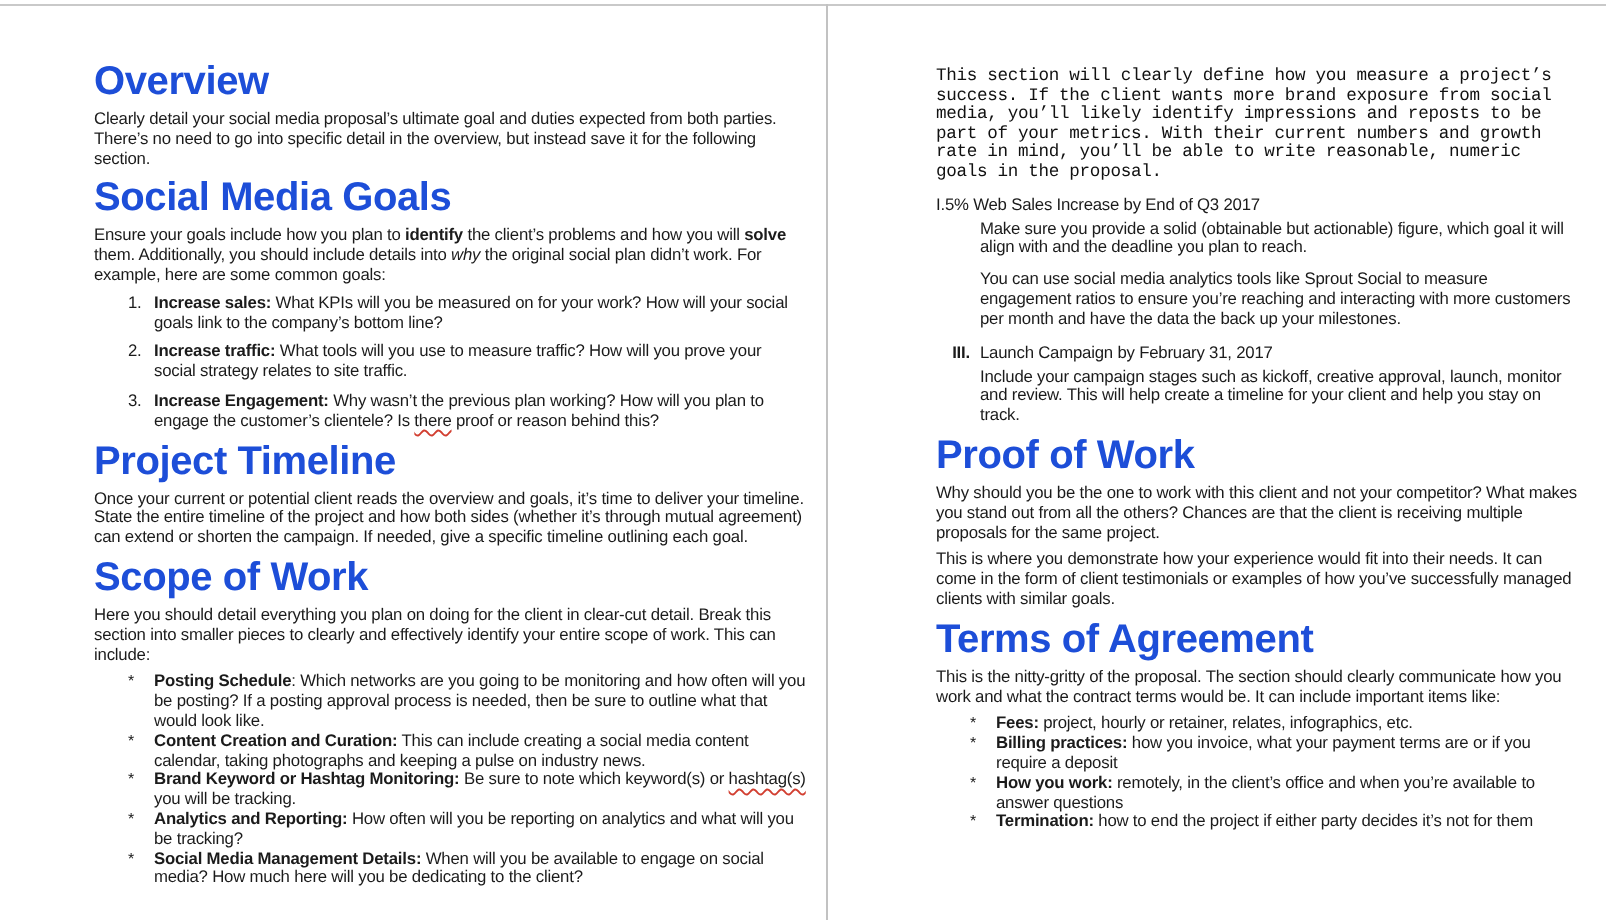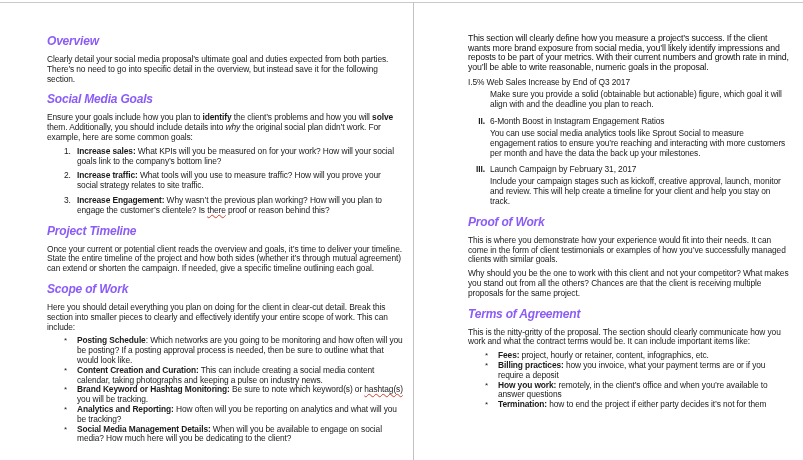--- a/index.html
+++ b/index.html
@@ -7,27 +7,27 @@
     width:803px;height:460px;position:relative;background:#ffffff;
     font-family:"Liberation Sans",sans-serif;color:#1b1b1b;overflow:hidden;
   }
   .top-border{position:absolute;left:0;top:2px;width:803px;height:1px;background:#c9c9c9;}
   .page-divider{position:absolute;left:413px;top:2px;width:1px;height:458px;background:#c2c2c2;}
   .page{position:absolute;top:3px;bottom:0;box-sizing:border-box;overflow:hidden;}
   .page-left{left:0;width:413px;padding:30px 10px 4px 47px;}
   .page-right{left:414px;width:389px;padding:31px 12px 4px 54px;}
 
   .h2{
-    font-size:12px;line-height:17px;font-weight:700;color:#8b5cf6;
-    margin:7px 0 5px 0;letter-spacing:-0.2px;font-style:italic;
+    font-size:20px;line-height:17px;font-weight:700;color:#1d4ed8;
+    margin:7px 0 5px 0;letter-spacing:-0.2px;
   }
   .h2:first-child{margin-top:0;}
   .para{font-size:8.4px;line-height:9.8px;margin:0 0 4px 0;letter-spacing:-0.1px;}
   .serif{
-    font-family:Liberation Sans, sans-serif;font-size:8.8px;line-height:9.6px;
+    font-family:Liberation Mono, monospace;font-size:8.8px;line-height:9.6px;
     letter-spacing:-0.15px;color:#111;margin-bottom:5px;
   }
   .li{display:flex;font-size:8.4px;line-height:9.8px;letter-spacing:-0.1px;}
   .li.num{margin:0 0 5px 0;}
   .li.bul{margin:0;}
   .li .marker{flex:0 0 13px;margin-left:17px;}
   .li.bul .marker{font-size:8px;}
   .li-text{flex:1;}
 
   .milestone{display:flex;font-size:8.4px;line-height:10px;letter-spacing:-0.1px;margin:1px 0 3px 0;}
@@ -90,38 +90,34 @@
     </div>
     <div class="li bul">
       <span class="marker">*</span>
       <span class="li-text"><span class="b">Social Media Management Details:</span><span> When will you be available to engage on social media? How much here will you be dedicating to the client?</span></span>
     </div>
   </div>
 <div class="page page-right">
     <p class="para serif"><span>This section will clearly define how you measure a project’s success. If the client wants more brand exposure from social media, you’ll likely identify impressions and reposts to be part of your metrics. With their current numbers and growth rate in mind, you’ll be able to write reasonable, numeric goals in the proposal.</span></p>
     <div class="milestone flush"><span class="m-title">I.5% Web Sales Increase by End of Q3 2017</span></div>
     <p class="mbody"><span>Make sure you provide a solid (obtainable but actionable) figure, which goal it will align with and the deadline you plan to reach.</span></p>
-    <div class="milestone">
-      <span class="m-marker">II.</span>
-      <span class="m-title">6-Month Boost in Instagram Engagement Ratios</span>
-    </div>
     <p class="mbody"><span>You can use social media analytics tools like Sprout Social to measure engagement ratios to ensure you’re reaching and interacting with more customers per month and have the data the back up your milestones.</span></p>
     <div class="milestone">
       <span class="m-marker">III.</span>
       <span class="m-title">Launch Campaign by February 31, 2017</span>
     </div>
     <p class="mbody"><span>Include your campaign stages such as kickoff, creative approval, launch, monitor and review. This will help create a timeline for your client and help you stay on track.</span></p>
     <h2 class="h2">Proof of Work</h2>
+    <p class="para"><span>Why should you be the one to work with this client and not your competitor? What makes you stand out from all the others? Chances are that the client is receiving multiple proposals for the same project.</span></p>
     <p class="para"><span>This is where you demonstrate how your experience would fit into their needs. It can come in the form of client testimonials or examples of how you’ve successfully managed clients with similar goals.</span></p>
-    <p class="para"><span>Why should you be the one to work with this client and not your competitor? What makes you stand out from all the others? Chances are that the client is receiving multiple proposals for the same project.</span></p>
     <h2 class="h2">Terms of Agreement</h2>
     <p class="para"><span>This is the nitty-gritty of the proposal. The section should clearly communicate how you work and what the contract terms would be. It can include important items like:</span></p>
     <div class="li bul">
       <span class="marker">*</span>
-      <span class="li-text"><span class="b">Fees:</span><span> project, hourly or retainer, content, infographics, etc.</span></span>
+      <span class="li-text"><span class="b">Fees:</span><span> project, hourly or retainer, relates, infographics, etc.</span></span>
     </div>
     <div class="li bul">
       <span class="marker">*</span>
       <span class="li-text"><span class="b">Billing practices:</span><span> how you invoice, what your payment terms are or if you require a deposit</span></span>
     </div>
     <div class="li bul">
       <span class="marker">*</span>
       <span class="li-text"><span class="b">How you work:</span><span> remotely, in the client’s office and when you’re available to answer questions</span></span>
     </div>
     <div class="li bul">

